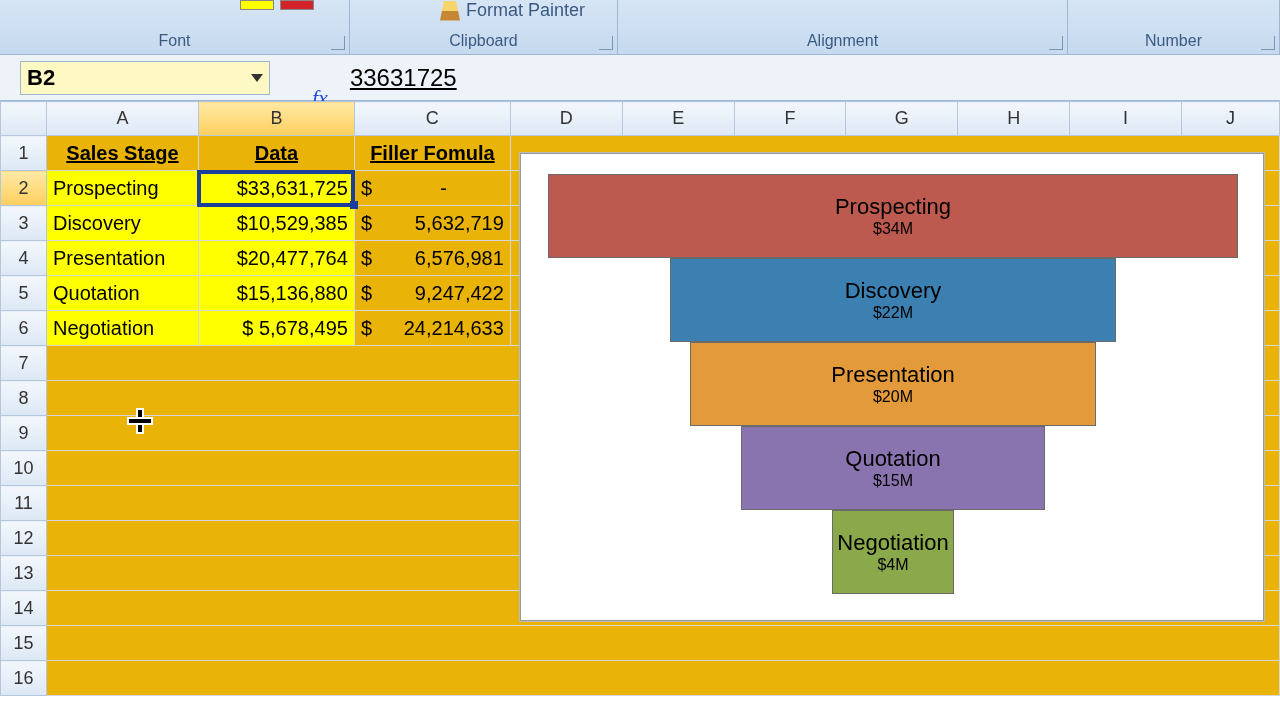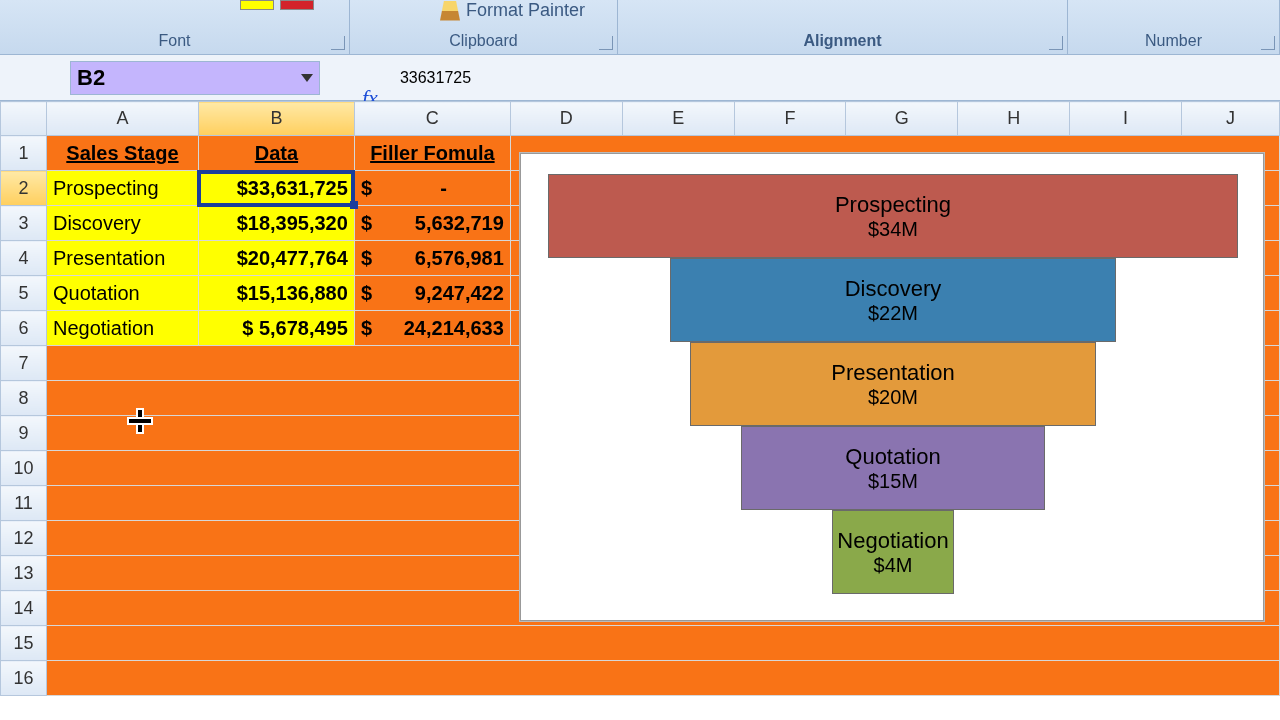--- a/index.html
+++ b/index.html
@@ -31,21 +31,21 @@
     font-size: 16px;
     padding-bottom: 4px;
   }
   .ribbon-group .dlauncher {
     position: absolute; right:4px; bottom:4px;
     width:14px; height:14px;
     border:1px solid #7a95b6; border-top:none; border-left:none;
   }
   .rg-clipboard { width: 268px; }
   .rg-font      { width: 350px; }
-  .rg-alignment { width: 450px; font-weight: bold; }
+  .rg-alignment { width: 450px; }
   .rg-number    { width: 212px; }
   .format-painter {
     position:absolute; left:90px; top:0px; font-size:18px; color:#3b5a82;
     display:flex; align-items:center; gap:6px;
   }
   .brush-icon {
     width:20px; height:20px; display:inline-block;
     background: linear-gradient(180deg,#f7d56a 0 50%,#c68633 50% 100%);
     clip-path: polygon(20% 0,80% 0,100% 100%,0 100%);
   }
@@ -57,57 +57,57 @@
   .formula-bar {
     height: 46px;
     display: flex;
     align-items: center;
     border-bottom: 1px solid #9db6d3;
     background: #eef3fa;
     font-size: 22px;
   }
   .name-box {
     width: 250px;
-    margin-left: 70px;
+    margin-left: 20px;
     border: 1px solid #9db6d3;
-    background: #c4b5fd;
+    background: #fef9c3;
     display:flex; align-items:center; justify-content:space-between;
     padding: 3px 6px;
     font-weight: bold;
   }
   .name-box .dd { width:0;height:0;border-left:6px solid transparent;border-right:6px solid transparent;border-top:8px solid #333;}
   .fx-ctrls { display:flex; align-items:center; gap:12px; margin:0 14px; color:#9aa;}
   .fx-cancel,.fx-ok{ width:16px;height:16px; border-radius:50%;}
   .fx-label { font-style: italic; font-family: "Cambria Math", serif; color:#1d4ed8;margin-top:40px;}
-  .fx-input { flex:1; padding-left: 8px; font-size:16px; }
+  .fx-input { flex:1; padding-left: 8px; font-size:24px;text-decoration:underline; }
   
   .grid-area { position: relative; height: calc(720px - 55px - 46px); }
   table.sheet { border-collapse: collapse; table-layout: fixed; }
   .colhead th, .rowhead {
     background: linear-gradient(#f3f7fc,#dde8f5);
     border: 1px solid #b5c7dd;
     font-weight: normal;
     font-size: 18px;
     color:#333;
   }
   .colhead th { height: 34px; }
   .rowhead { width: 46px; text-align: center; }
   .colhead th.sel-col { background: linear-gradient(#ffe9a6,#ffcf5e); }
   .rowhead.sel-row { background: linear-gradient(#ffe9a6,#ffcf5e); }
   td.cell {
     border: 1px solid #d7d7d7;
     height: 35px;
     padding: 0 6px;
     font-size: 20px;
-    background:#f97316;
+    background:#eab308;
     white-space: nowrap;
   }
   .hdr-cell { font-weight: bold; text-decoration: underline; text-align: center; }
   .stage-cell { background: #ffff00 !important; }
-  .money { text-align: right; font-variant-numeric: tabular-nums; font-weight: bold; }
+  .money { text-align: right; font-variant-numeric: tabular-nums; }
   .money .dollar { float:left; }
   .sel-cell {
     outline: 4px solid #1a3e9c;
     outline-offset: -3px;
     position: relative;
   }
   .sel-cell::after{
     content:""; position:absolute; right:-4px; bottom:-4px;
     width:8px; height:8px; background:#1a3e9c;
   }
@@ -124,21 +124,21 @@
     border:1px solid #999;
     box-shadow: 0 0 0 1px #bbb;
   }
   .funnel-row {
     position:absolute; height: 84px;
     display:flex; align-items:center; justify-content:center;
     flex-direction:column;
     font-size: 22px; color:#000;
     border:1px solid #6a6a6a;
   }
-  .funnel-row span.val{ font-size:20px; }
+  .funnel-row span.val{ font-size:16px; }
   
   .cursor-plus {
     position:absolute; left:129px; top:309px;
     width:22px; height:22px; pointer-events:none;
   }
   .cursor-plus::before,.cursor-plus::after{
     content:""; position:absolute; background:#000;
   }
   .cursor-plus::before{ left:9px; top:0; width:4px; height:22px; box-shadow:0 0 0 2px #fff;}
   .cursor-plus::after{ top:9px; left:0; height:4px; width:22px; box-shadow:0 0 0 2px #fff;}
@@ -214,21 +214,21 @@
   <tr>
     <th class="rowhead sel-row">2</th>
     <td class="cell stage-cell">Prospecting</td>
     <td class="cell stage-cell money sel-cell">$33,631,725</td>
     <td class="cell money"><span class="dollar">$</span><span style="display:inline-block;width:100%;text-align:center">-</span></td>
     <td class="cell" colspan="7"></td>
   </tr>
   <tr>
     <th class="rowhead">3</th>
     <td class="cell stage-cell">Discovery</td>
-    <td class="cell stage-cell money">$18,395,320</td>
+    <td class="cell stage-cell money">$10,529,385</td>
     <td class="cell money"><span class="dollar">$</span><span>5,632,719</span></td>
     <td class="cell" colspan="7"></td>
   </tr>
   <tr>
     <th class="rowhead">4</th>
     <td class="cell stage-cell">Presentation</td>
     <td class="cell stage-cell money">$20,477,764</td>
     <td class="cell money"><span class="dollar">$</span><span>6,576,981</span></td>
     <td class="cell" colspan="7"></td>
   </tr>

